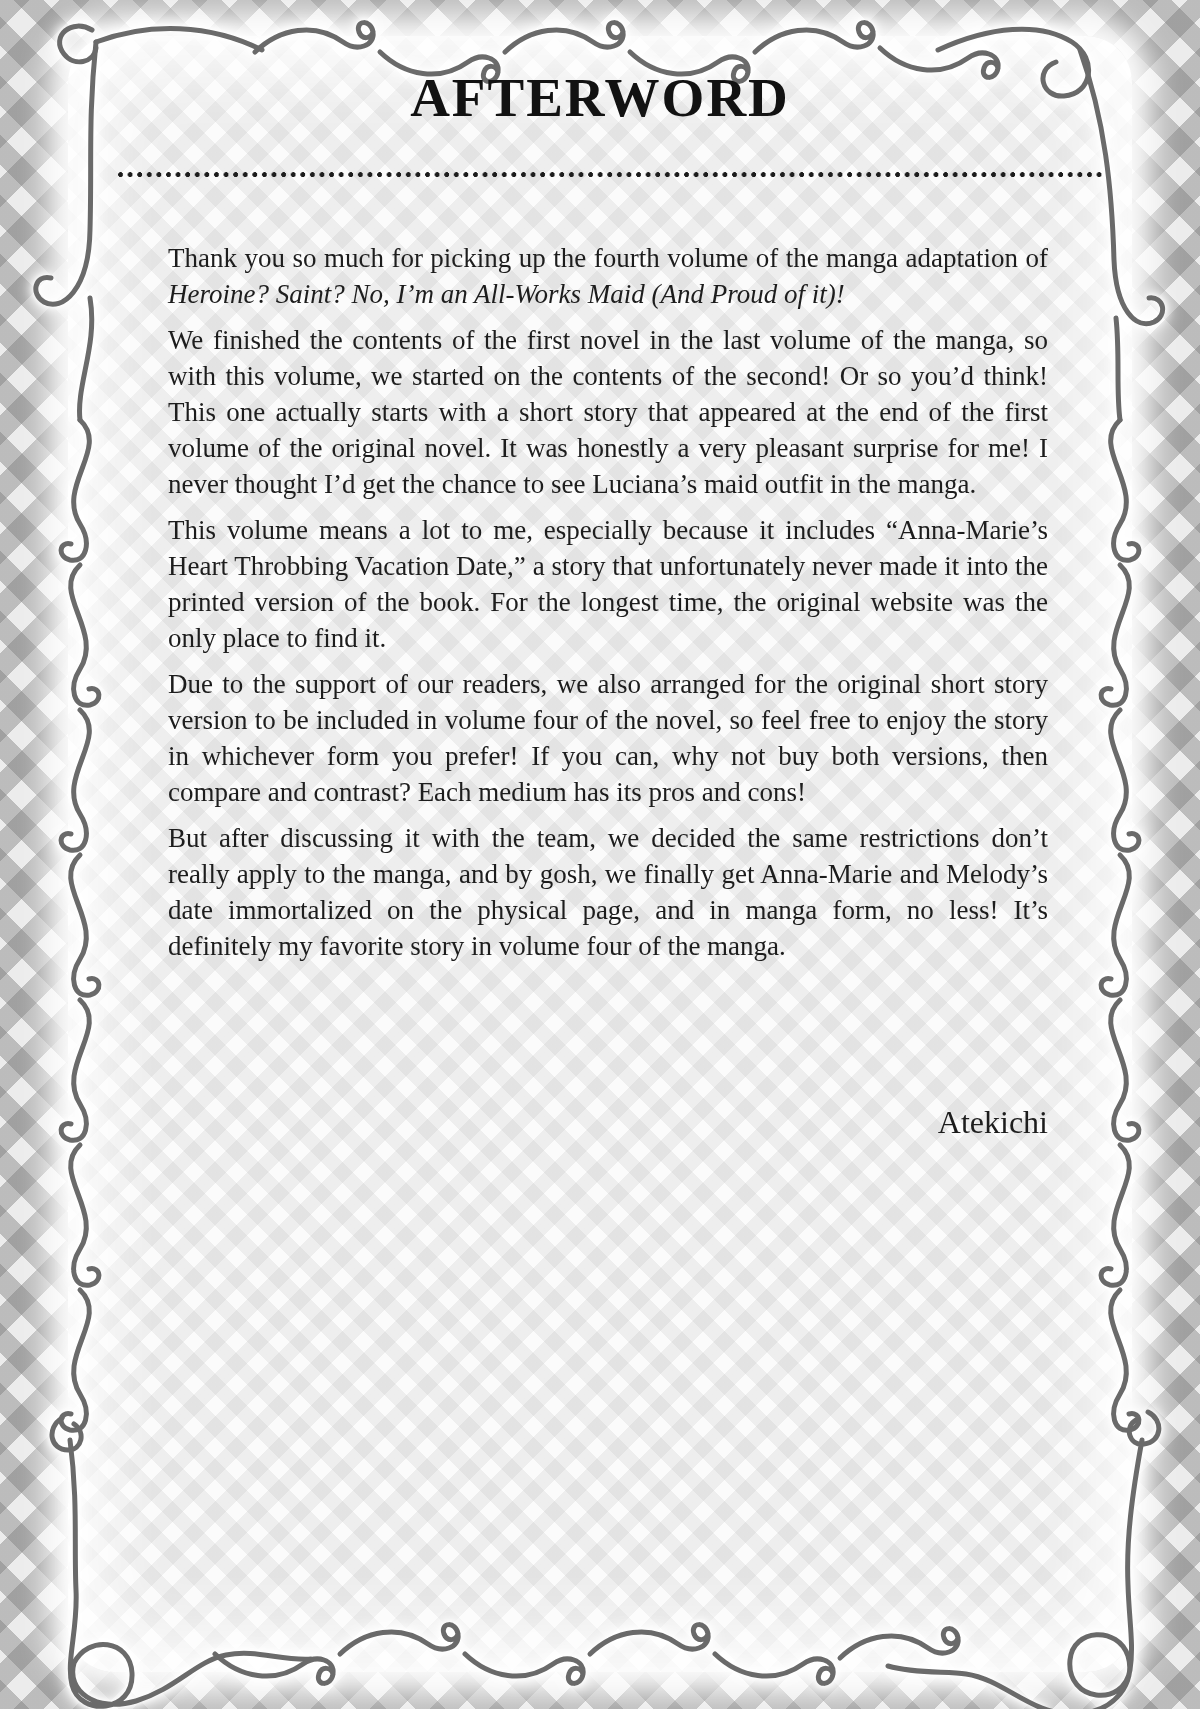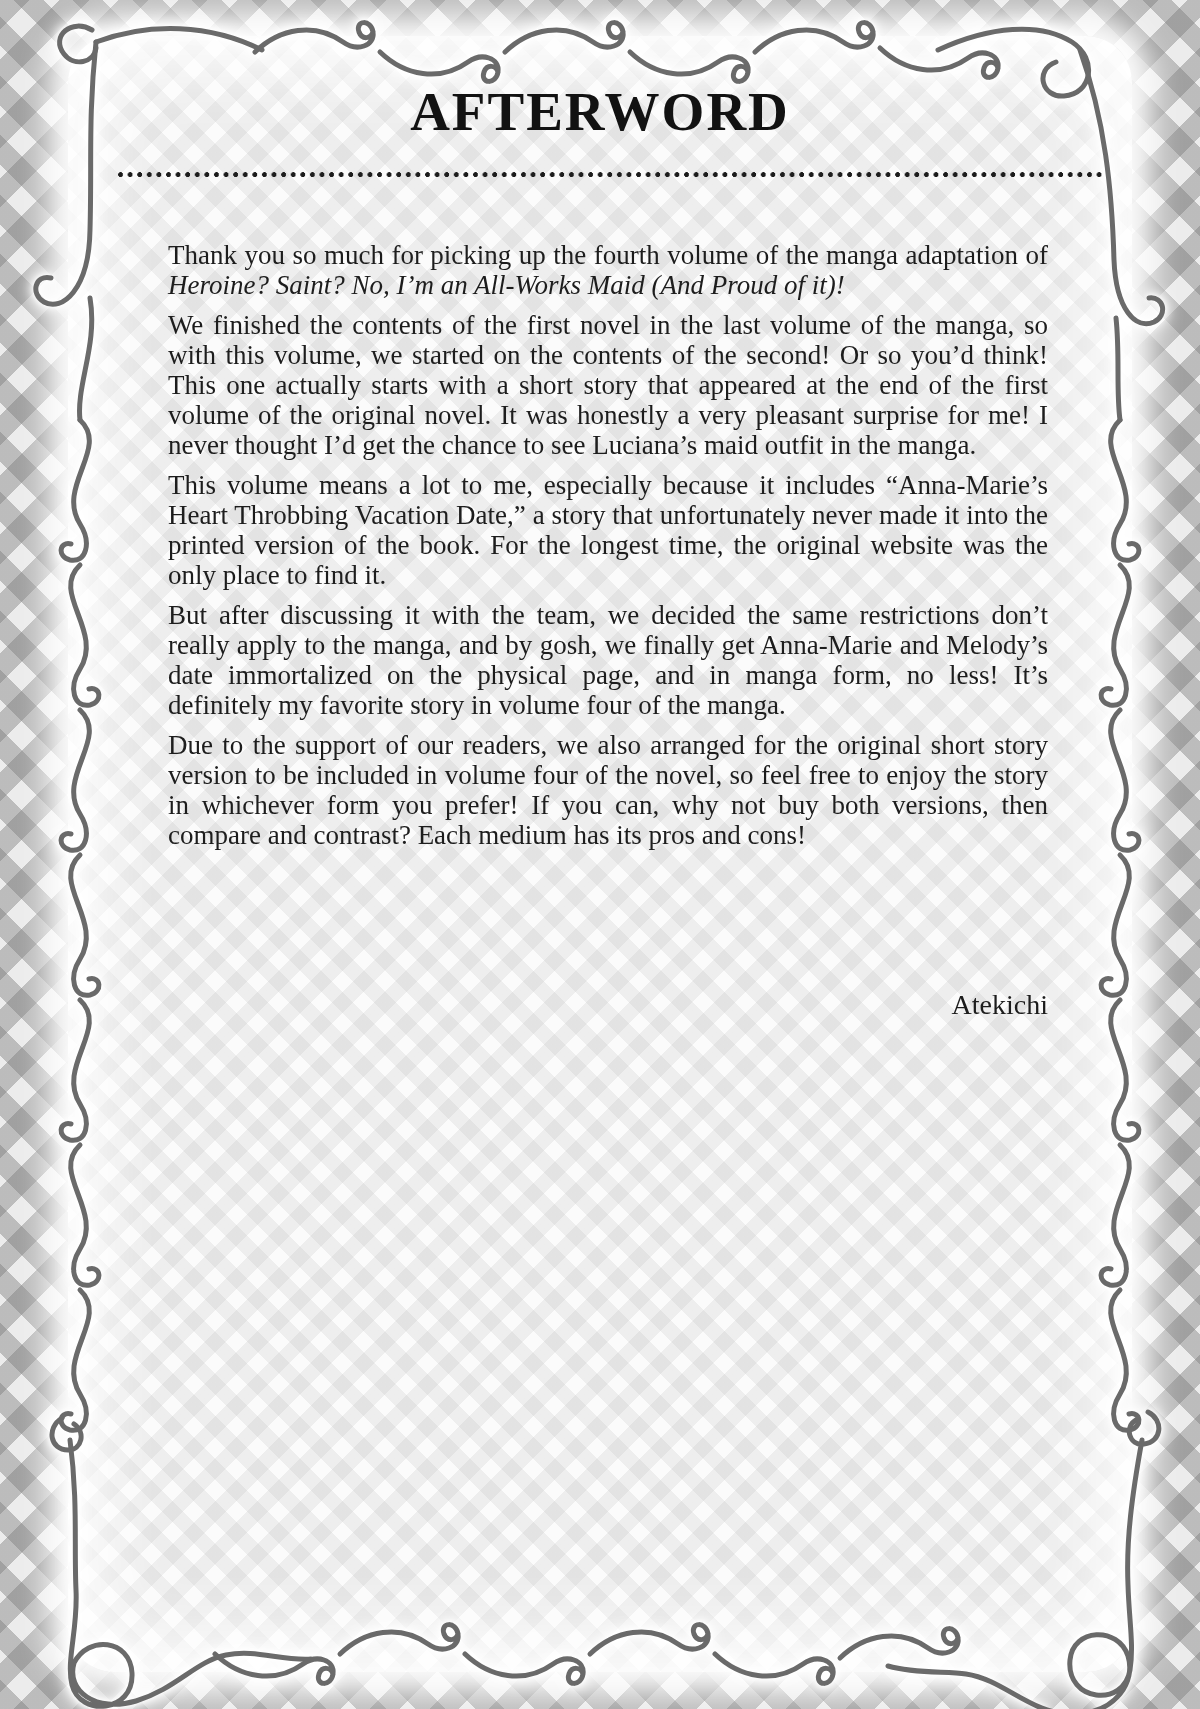--- a/index.html
+++ b/index.html
@@ -26,42 +26,42 @@
     box-shadow:
       0 0 30px 20px rgba(255,255,255,0.95),
       inset 0 0 70px 35px rgba(255,255,255,0.9);
   }
   .flourish{
     position:absolute;left:0;top:0;
     filter: drop-shadow(0 0 2px #fff) drop-shadow(0 0 4px #fff) drop-shadow(0 0 8px #fff);
   }
   .flourish path{fill:none;stroke:#6a6a6a;stroke-width:5;stroke-linecap:round;}
   .title{
-    position:absolute;top:84px;left:0;width:1200px;
+    position:absolute;top:70px;left:0;width:1200px;
     text-align:center;
     font-size:55px;line-height:1.0;font-weight:bold;
     letter-spacing:2px;color:#121212;
   }
   .dotted{
     position:absolute;left:118px;top:172px;width:986px;height:6px;
     background-image:radial-gradient(circle at 2.6px 2.6px, #1c1c1c 2.2px, rgba(0,0,0,0) 2.7px);
     background-size:9.6px 6px;background-repeat:repeat-x;
   }
   .body-text{
     position:absolute;left:168px;top:240px;width:880px;
-    font-size:27px;line-height:30px;color:#1d1d1d;
+    font-size:27px;line-height:36px;color:#1d1d1d;
     text-align:justify;
   }
   .body-text p{margin:0 0 10px 0;}
   .body-text p.gap-before{margin-top:36px;}
   .italic{font-style:italic;}
   .signature{
     margin-top:140px;
     text-align:right;
-    font-size:28px;
+    font-size:32px;
   }
 </style>
 </head>
 <body>
 
 <div class="page">
 
   <div class="panel"></div>
 
   <svg class="flourish" width="1200" height="1709" viewBox="0 0 1200 1709" aria-hidden="true">
@@ -112,18 +112,18 @@
   </svg>
 
   <div class="title">AFTERWORD</div>
 
   <div class="dotted"></div>
 
   <div class="body-text">
     <p><span>Thank you so much for picking up the fourth volume of the manga adaptation of </span><span class="italic">Heroine? Saint? No, I’m an All-Works Maid (And Proud of it)!</span></p>
     <p>We finished the contents of the first novel in the last volume of the manga, so with this volume, we started on the contents of the second! Or so you’d think! This one actually starts with a short story that appeared at the end of the first volume of the original novel. It was honestly a very pleasant surprise for me! I never thought I’d get the chance to see Luciana’s maid outfit in the manga.</p>
     <p>This volume means a lot to me, especially because it includes “Anna-Marie’s Heart Throbbing Vacation Date,” a story that unfortunately never made it into the printed version of the book. For the longest time, the original website was the only place to find it.</p>
+    <p>Due to the support of our readers, we also arranged for the original short story version to be included in volume four of the novel, so feel free to enjoy the story in whichever form you prefer! If you can, why not buy both versions, then compare and contrast? Each medium has its pros and cons!</p>
     <p>But after discussing it with the team, we decided the same restrictions don’t really apply to the manga, and by gosh, we finally get Anna-Marie and Melody’s date immortalized on the physical page, and in manga form, no less! It’s definitely my favorite story in volume four of the manga.</p>
-    <p>Due to the support of our readers, we also arranged for the original short story version to be included in volume four of the novel, so feel free to enjoy the story in whichever form you prefer! If you can, why not buy both versions, then compare and contrast? Each medium has its pros and cons!</p>
     <div class="signature">Atekichi</div>
   </div>
 
 </div>
 
 </body></html>

